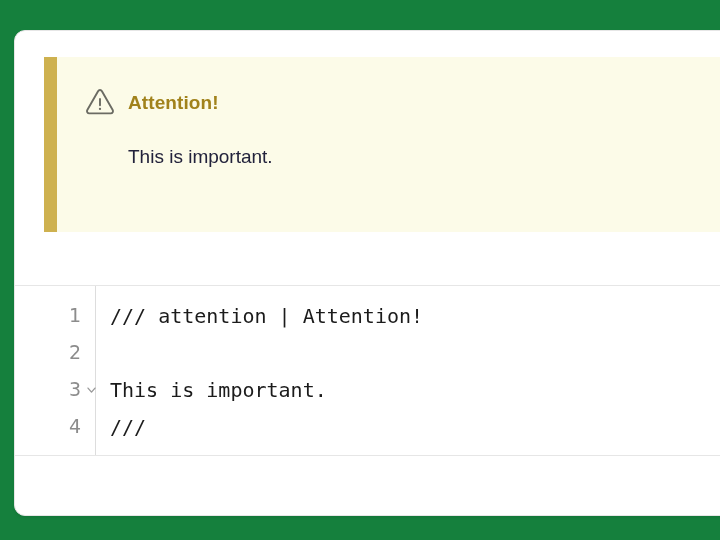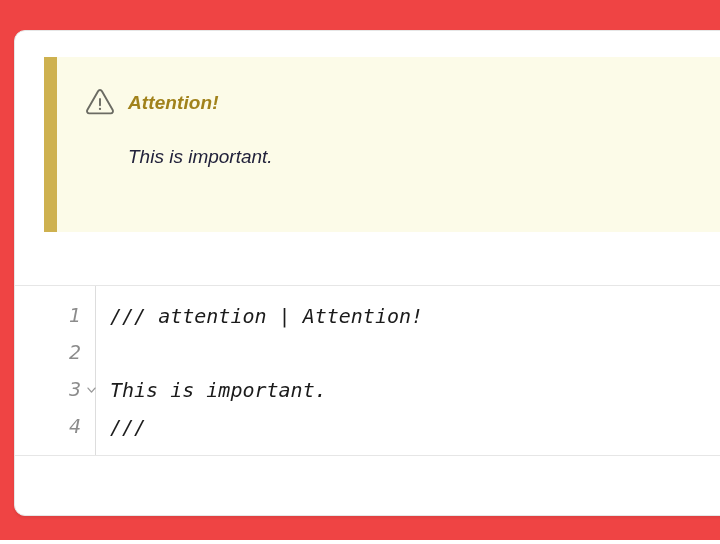--- a/index.html
+++ b/index.html
@@ -12,22 +12,21 @@
     height: 544px;
     overflow: hidden;
     font-family: "Liberation Sans", sans-serif;
     -webkit-font-smoothing: antialiased;
   }
 
   .stage {
     position: relative;
     width: 720px;
     height: 540px;
-    background: #ef4444;
-    font-style: italic;
+    background: #15803d;
   }
 
   
   .card {
     position: absolute;
     left: 14px;
     top: 30px;
     width: 760px;           
     height: 486px;
     box-sizing: border-box;

